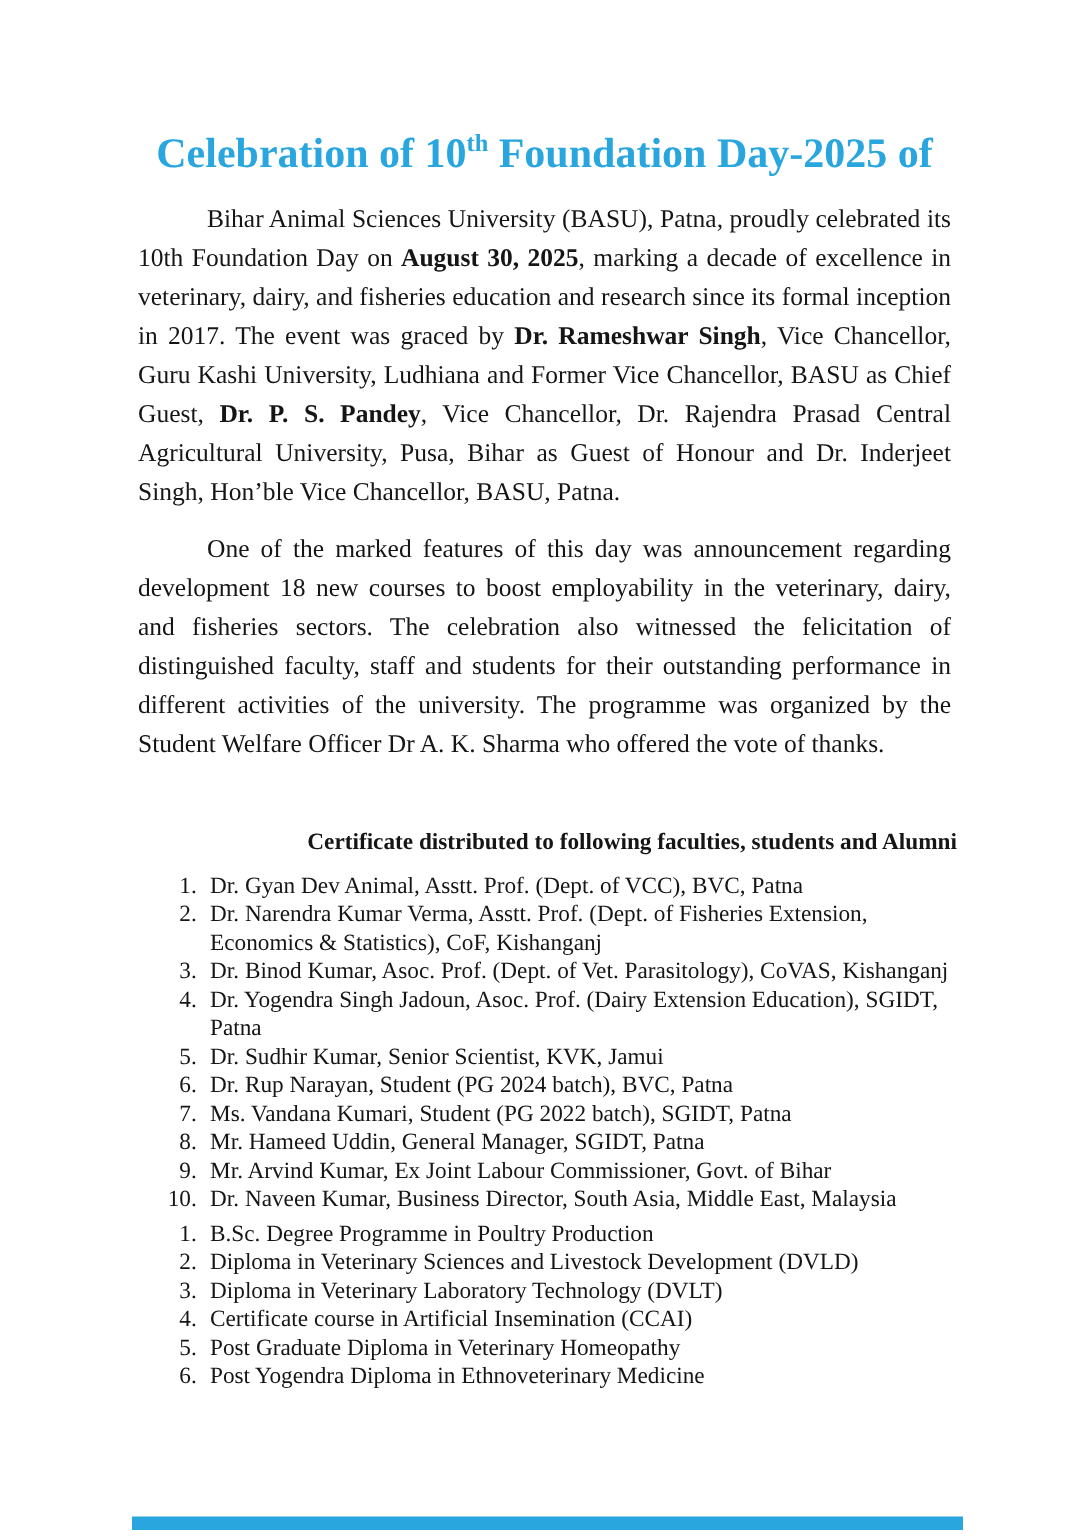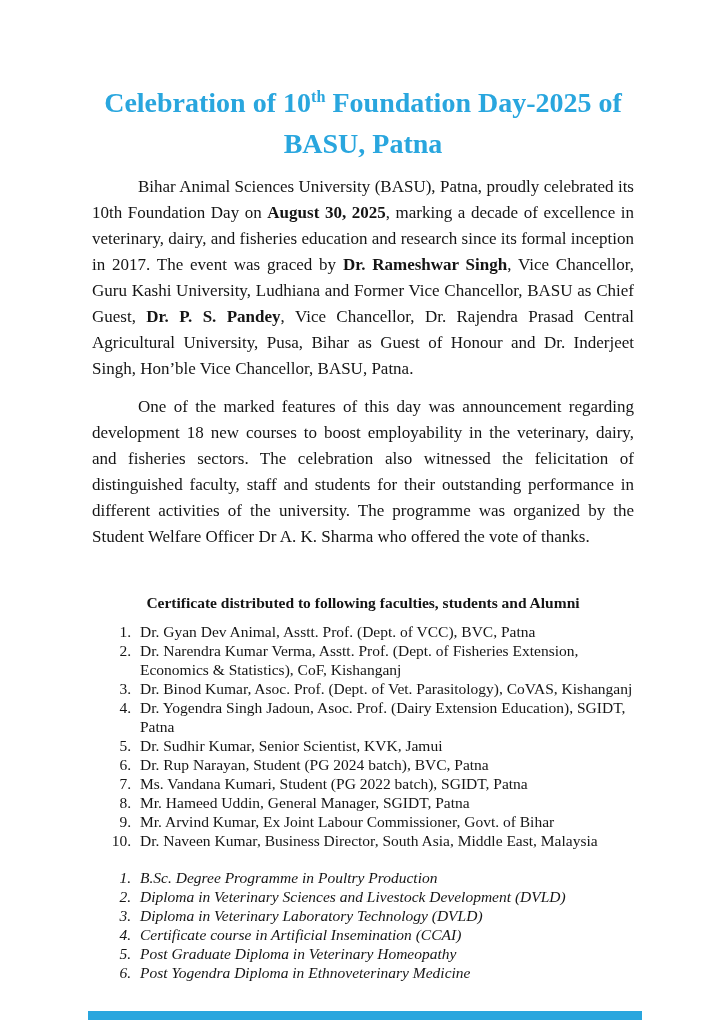--- a/index.html
+++ b/index.html
@@ -39,51 +39,50 @@
     text-indent:46px;
     margin:4px;
   }
   .para-intro{margin-top:10px;}
   .para-features{margin-top:12px;}
   .sec-heading{
     font-size:15.5px;
     font-weight:bold;
     line-height:21px;
     margin:0;
-    text-align:center;
+    text-align:right;
   }
   .sec-heading sup{font-size:0.62em;line-height:0;}
   .heading-certificates{margin-top:42px;}
   .heading-courses{margin-top:8px;line-height:20px;}
   .doc-list{
     margin:9px 0 0 0;
     padding:0 0 0 47px;
     font-size:15.5px;
     line-height:19px;
     list-style:decimal outside;
   }
   .doc-list li{padding-left:5px;}
-  .courses-list{margin-top:18px;font-style:italic;}
+  .courses-list{margin-top:4px;}
   .footer-bar{
     position:absolute;
     left:88px;
     right:82px;
     bottom:4px;
     height:9px;
     background:var(--color-accent);
   }
 </style>
 </head>
 <body>
 
 <div class="page">
 
   <h1 class="doc-title">
     <span class="t-line"><span>Celebration of 10</span><sup>th</sup><span> Foundation Day-2025 of</span></span>
-    <span class="t-line">BASU, Patna</span>
   </h1>
 
   <p class="para para-intro"><span>Bihar Animal Sciences University (BASU), Patna, proudly celebrated its 10th Foundation Day on </span><b>August 30, 2025</b><span>, marking a decade of excellence in veterinary, dairy, and fisheries education and research since its formal inception in 2017. The event was graced by </span><b>Dr. Rameshwar Singh</b><span>, Vice Chancellor, Guru Kashi University, Ludhiana and Former Vice Chancellor, BASU as Chief Guest, </span><b>Dr. P. S. Pandey</b><span>, Vice Chancellor, Dr. Rajendra Prasad Central Agricultural University, Pusa, Bihar as Guest of Honour and Dr. Inderjeet Singh, Hon’ble Vice Chancellor, BASU, Patna.</span></p>
 
   <p class="para para-features">One of the marked features of this day was announcement regarding development 18 new courses to boost employability in the veterinary, dairy, and fisheries sectors. The celebration also witnessed the felicitation of distinguished faculty, staff and students for their outstanding performance in different activities of the university. The programme was organized by the Student Welfare Officer Dr A. K. Sharma who offered the vote of thanks.</p>
 
   <h2 class="sec-heading heading-certificates">Certificate distributed to following faculties, students and Alumni</h2>
 
   <ol class="doc-list certificates-list">
     <li>Dr. Gyan Dev Animal, Asstt. Prof. (Dept. of VCC), BVC, Patna</li>
@@ -95,21 +94,21 @@
     <li>Ms. Vandana Kumari, Student (PG 2022 batch), SGIDT, Patna</li>
     <li>Mr. Hameed Uddin, General Manager, SGIDT, Patna</li>
     <li>Mr. Arvind Kumar, Ex Joint Labour Commissioner, Govt. of Bihar</li>
     <li>Dr. Naveen Kumar, Business Director, South Asia, Middle East, Malaysia</li>
   </ol>
 
 
   <ol class="doc-list courses-list">
     <li>B.Sc. Degree Programme in Poultry Production</li>
     <li>Diploma in Veterinary Sciences and Livestock Development (DVLD)</li>
-    <li>Diploma in Veterinary Laboratory Technology (DVLD)</li>
+    <li>Diploma in Veterinary Laboratory Technology (DVLT)</li>
     <li>Certificate course in Artificial Insemination (CCAI)</li>
     <li>Post Graduate Diploma in Veterinary Homeopathy</li>
     <li>Post Yogendra Diploma in Ethnoveterinary Medicine</li>
   </ol>
 
   <div class="footer-bar"></div>
 
 </div>
 
 </body></html>

